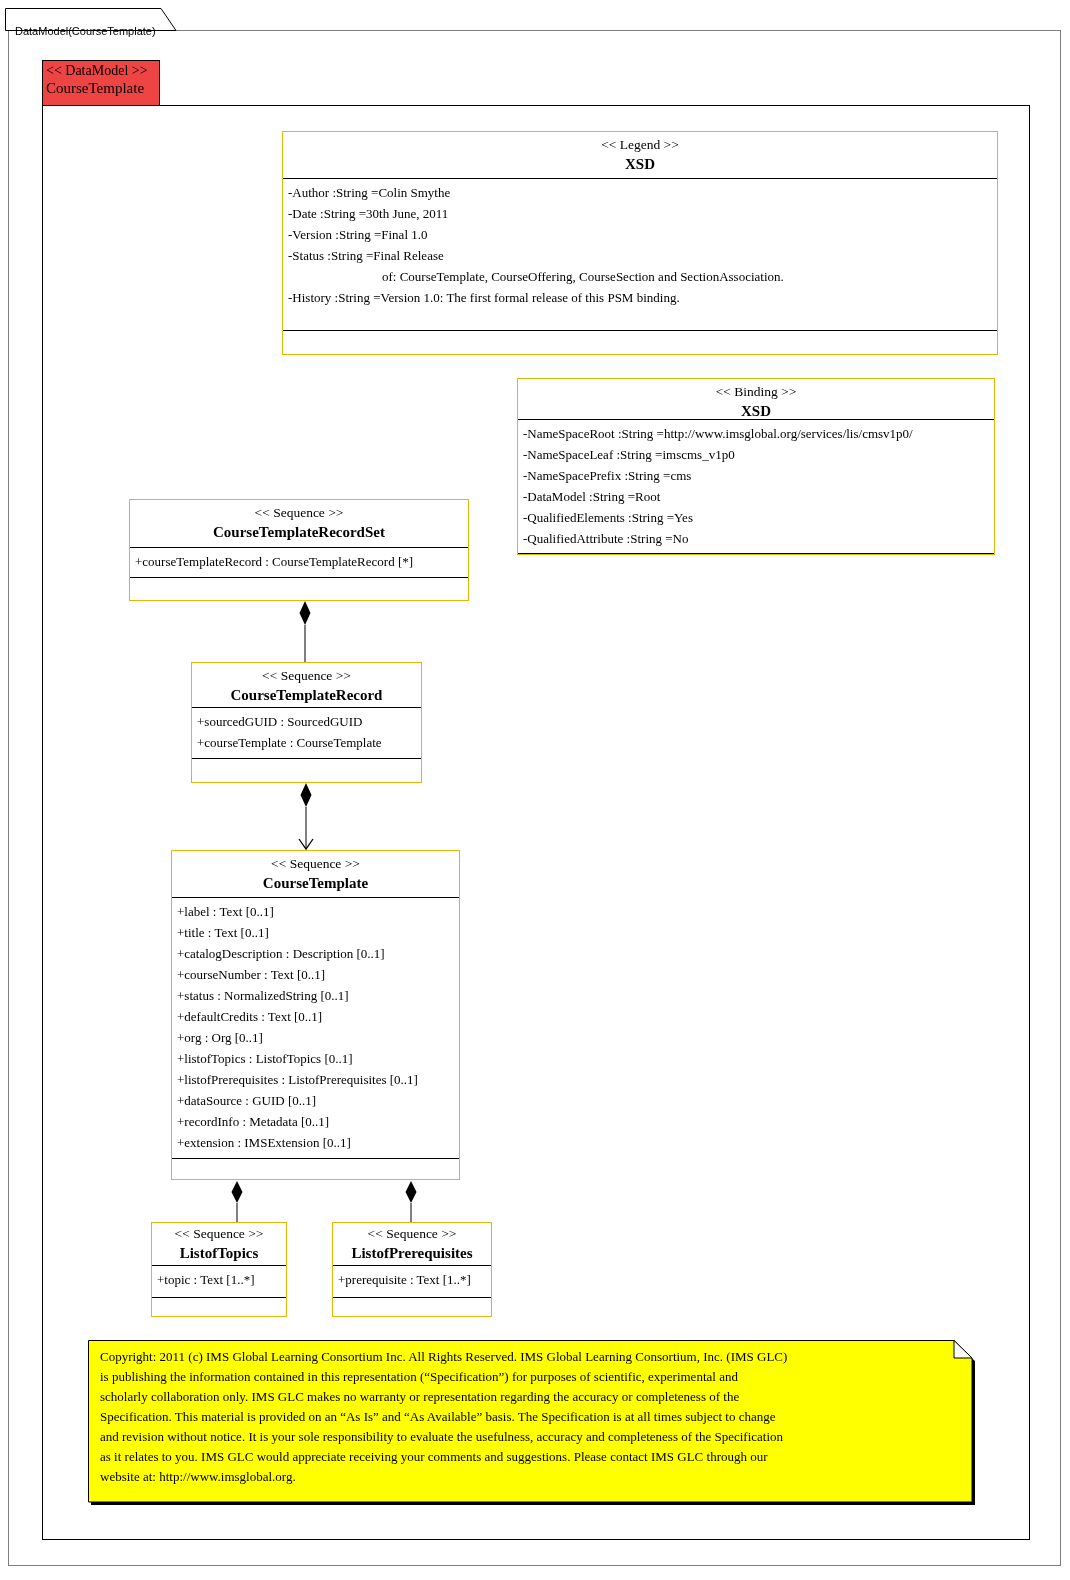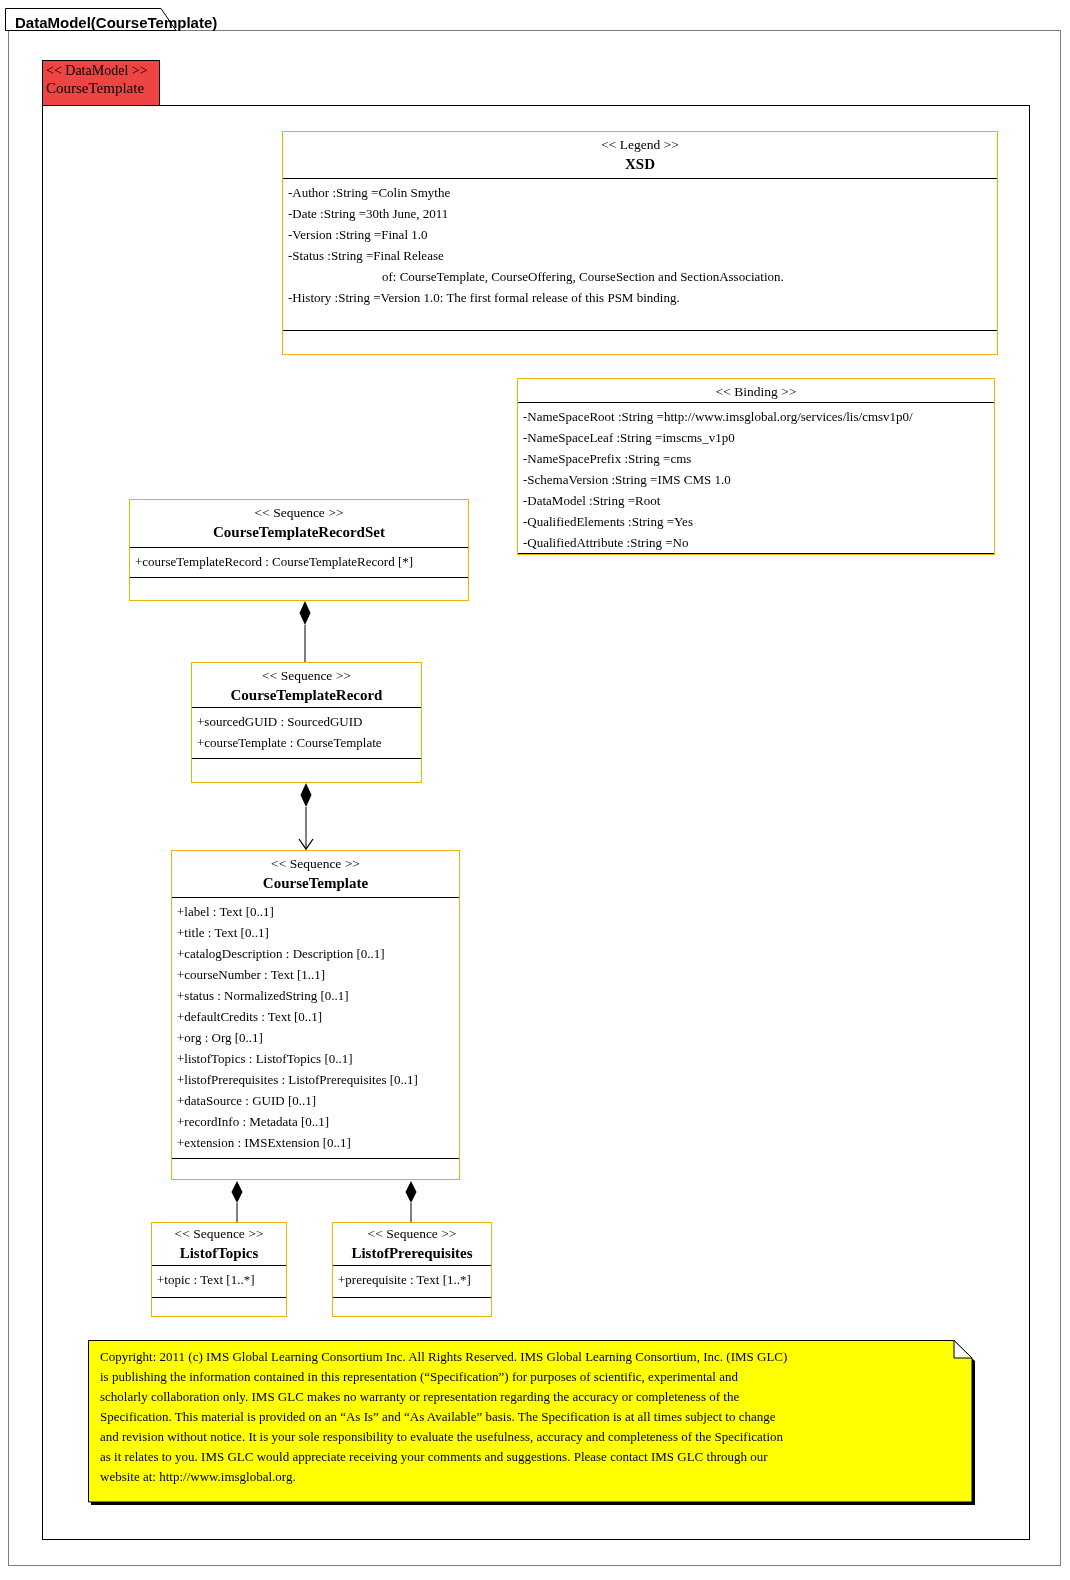--- a/index.html
+++ b/index.html
@@ -1,21 +1,21 @@
 <!DOCTYPE html>
 <html><head>
 <meta charset="utf-8">
 <style>
   html,body{margin:0;padding:0;background:#fff;}
   body{width:1070px;height:1580px;position:relative;font-family:"Liberation Serif","DejaVu Serif",serif;color:#000;}
   *{box-sizing:border-box;}
   
   .outer-rect{position:absolute;left:8px;top:30px;width:1053px;height:1536px;border:1px solid #7d7d7d;background:#fff;}
   .page-tab{position:absolute;left:5px;top:8px;width:178px;height:23px;}
-  .page-tab-label{position:absolute;left:10px;top:6px;font-family:"Liberation Sans","DejaVu Sans",sans-serif;font-size:15px;white-space:nowrap;font-weight:bold;}
+  .page-tab-label{position:absolute;left:10px;top:17px;font-family:"Liberation Sans","DejaVu Sans",sans-serif;font-size:11px;white-space:nowrap;}
   
   .frame{position:absolute;left:42px;top:105px;width:988px;height:1435px;border:1px solid #000;background:#fff;}
   .frame-tab{position:absolute;left:42px;top:60px;width:118px;height:46px;border:1px solid #000;background:#ef4444;padding:1px 3px;}
   .frame-tab .stereo{font-size:14px;white-space:nowrap;}
   .frame-tab .frame-name{font-size:15px;white-space:nowrap;}
   
   .uml-box{position:absolute;border:1px solid #eab308;background:#fff;display:flex;flex-direction:column;}
   .uml-head{border-bottom:1px solid #000;text-align:center;padding-top:4px;overflow:hidden;}
   .stereo{font-size:13.5px;line-height:18px;white-space:nowrap;}
   .cls-name{font-size:15px;font-weight:bold;line-height:21px;white-space:nowrap;}
@@ -65,21 +65,20 @@
 
 <div class="uml-box" style="left:517px;top:378px;width:478px;height:177px;">
   <div class="uml-head" style="height:47px;">
     <div class="stereo">&lt;&lt; Binding  &gt;&gt;</div>
     <div class="cls-name">XSD</div>
   </div>
   <div class="uml-attrs" style="height:155px;">
     <div class="attr-line">-NameSpaceRoot :String =http://www.imsglobal.org/services/lis/cmsv1p0/</div>
     <div class="attr-line">-NameSpaceLeaf :String =imscms_v1p0</div>
     <div class="attr-line">-NameSpacePrefix :String =cms</div>
-    <div class="attr-line">-SchemaVersion :String =IMS CMS 1.0</div>
     <div class="attr-line">-DataModel :String =Root</div>
     <div class="attr-line">-QualifiedElements   :String =Yes</div>
     <div class="attr-line">-QualifiedAttribute   :String =No</div>
   </div>
   <div class="uml-empty"></div>
 </div>
 
 <div class="uml-box" style="left:129px;top:499px;width:340px;height:102px;">
   <div class="uml-head" style="height:48px;">
     <div class="stereo">&lt;&lt; Sequence &gt;&gt;</div>
@@ -105,21 +104,21 @@
 
 <div class="uml-box" style="left:171px;top:850px;width:289px;height:330px;">
   <div class="uml-head" style="height:47px;">
     <div class="stereo">&lt;&lt; Sequence &gt;&gt;</div>
     <div class="cls-name">CourseTemplate</div>
   </div>
   <div class="uml-attrs" style="height:261px;">
     <div class="attr-line">+label : Text [0..1]</div>
     <div class="attr-line">+title : Text [0..1]</div>
     <div class="attr-line">+catalogDescription : Description [0..1]</div>
-    <div class="attr-line">+courseNumber : Text [1..1]</div>
+    <div class="attr-line">+courseNumber : Text [0..1]</div>
     <div class="attr-line">+status : NormalizedString [0..1]</div>
     <div class="attr-line">+defaultCredits : Text [0..1]</div>
     <div class="attr-line">+org : Org [0..1]</div>
     <div class="attr-line">+listofTopics : ListofTopics [0..1]</div>
     <div class="attr-line">+listofPrerequisites : ListofPrerequisites [0..1]</div>
     <div class="attr-line">+dataSource : GUID [0..1]</div>
     <div class="attr-line">+recordInfo : Metadata [0..1]</div>
     <div class="attr-line">+extension : IMSExtension [0..1]</div>
   </div>
   <div class="uml-empty"></div>

